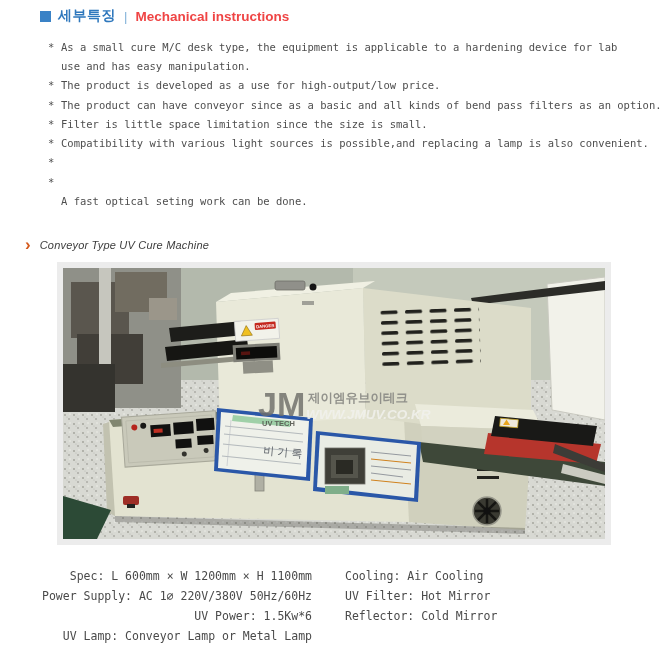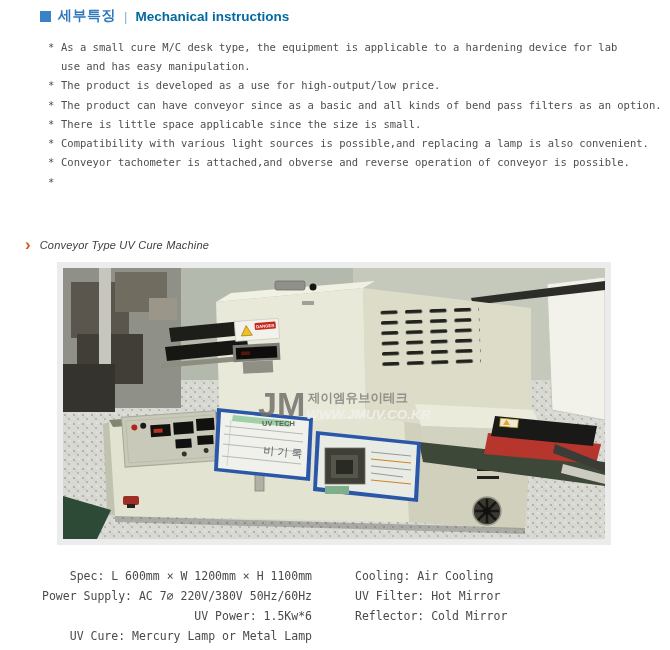--- a/index.html
+++ b/index.html
@@ -4,21 +4,21 @@
 <style>
   html,body{margin:0;padding:0;background:#ffffff;}
   .page{position:relative;width:670px;height:650px;background:#ffffff;overflow:hidden;
         font-family:"Liberation Sans",sans-serif;}
 
   
   .header{position:absolute;top:7px;left:40px;display:flex;align-items:center;gap:7px;}
   .header .sq{width:11px;height:11px;background:#3a82c6;display:inline-block;}
   .header .ko{font-size:14px;font-weight:bold;color:#2f78bd;letter-spacing:0.5px;}
   .header .sep{font-size:13px;color:#7fb0d8;font-weight:normal;padding:0 1px;}
-  .header .en{font-size:13.5px;font-weight:bold;color:#0369a1;}
+  .header .en{font-size:13.5px;font-weight:bold;color:#ef4444;}
 
   
   .features{position:absolute;top:37px;left:48px;
             font-family:"DejaVu Sans Mono",monospace;font-size:10.5px;color:#4e4e4e;}
   .feat-row{display:flex;height:19.3px;align-items:center;white-space:nowrap;}
   .feat-bullet{width:13px;flex:0 0 13px;}
 
   
   .section-title{position:absolute;top:238px;left:25px;display:flex;align-items:center;gap:9px;}
   .section-title .marker{color:#d4591c;font-size:17px;font-weight:bold;line-height:14px;}
@@ -27,21 +27,21 @@
 
   
   .photo-frame{position:absolute;top:262px;left:57px;width:554px;height:283px;background:#ececec;}
   .photo-frame svg{position:absolute;top:6px;left:6px;}
 
   
   .specs{position:absolute;top:566px;left:0;width:670px;
          font-family:"DejaVu Sans Mono",monospace;font-size:11.5px;color:#4a4a4a;}
   .spec-col{position:absolute;top:0;}
   .spec-col.left{left:42px;text-align:right;}
-  .spec-col.right{left:355px;}
+  .spec-col.right{left:345px;}
   .spec-line{height:20px;line-height:20px;white-space:nowrap;}
 </style>
 </head>
 <body>
 
 <div class="page">
 
   <div class="header">
     <span class="sq"></span>
     <span class="ko">세부특징</span>
@@ -61,32 +61,35 @@
     <div class="feat-row">
       <span class="feat-bullet">*</span>
       <span class="feat-text">The product is developed as a use for high-output/low price.</span>
     </div>
     <div class="feat-row">
       <span class="feat-bullet">*</span>
       <span class="feat-text">The product can have conveyor since as a basic and all kinds of bend pass filters as an option.</span>
     </div>
     <div class="feat-row">
       <span class="feat-bullet">*</span>
-      <span class="feat-text">There is little space applicable since the size is small.</span>
+      <span class="feat-text">Filter is little space limitation since the size is small.</span>
     </div>
     <div class="feat-row">
       <span class="feat-bullet">*</span>
       <span class="feat-text">Compatibility with various light sources is possible,and replacing a lamp is also convenient.</span>
     </div>
     <div class="feat-row">
       <span class="feat-bullet">*</span>
-      <span class="feat-text">Conveyor tachometer is attached,and obverse and reverse operation of conveyor is possible.</span>
-    </div>
-    <div class="feat-row">
-      <span class="feat-bullet">*</span>
+    </div>
+    <div class="feat-row">
+      <span class="feat-bullet">*</span>
+    </div>
+    <div class="feat-row">
+      <span class="feat-bullet"></span>
+      <span class="feat-text">A fast optical seting work can be done.</span>
     </div>
   </div>
 
   <div class="section-title">
     <span class="marker">›</span>
     <span class="txt">Conveyor Type UV Cure Machine</span>
   </div>
 
   <div class="photo-frame">
     <svg width="542" height="271" viewBox="0 0 542 271">
@@ -247,23 +250,23 @@
         <text x="199" y="158" font-size="7.5" font-weight="bold" fill="#4f4f4a" opacity="0.85">UV TECH</text>
         <text x="245" y="134" font-size="12.5" font-weight="bold" fill="#8e8e88" opacity="0.95">제이엠유브이테크</text>
         <text x="243" y="151" font-size="13.5" font-weight="bold" font-style="italic" fill="#f2f2ee" opacity="0.85">WWW.JMUV.CO.KR</text>
       </g>
     </svg>
   </div>
 
   <div class="specs">
     <div class="spec-col left">
       <div class="spec-line">Spec: L 600mm × W 1200mm × H 1100mm</div>
-      <div class="spec-line">Power Supply: AC 7∅ 220V/380V 50Hz/60Hz</div>
+      <div class="spec-line">Power Supply: AC 1∅ 220V/380V 50Hz/60Hz</div>
       <div class="spec-line">UV Power: 1.5Kw*6</div>
-      <div class="spec-line">UV Cure: Mercury Lamp or Metal Lamp</div>
+      <div class="spec-line">UV Lamp: Conveyor Lamp or Metal Lamp</div>
     </div>
     <div class="spec-col right">
       <div class="spec-line">Cooling: Air Cooling</div>
       <div class="spec-line">UV Filter: Hot Mirror</div>
       <div class="spec-line">Reflector: Cold Mirror</div>
     </div>
   </div>
 
 </div>
 

